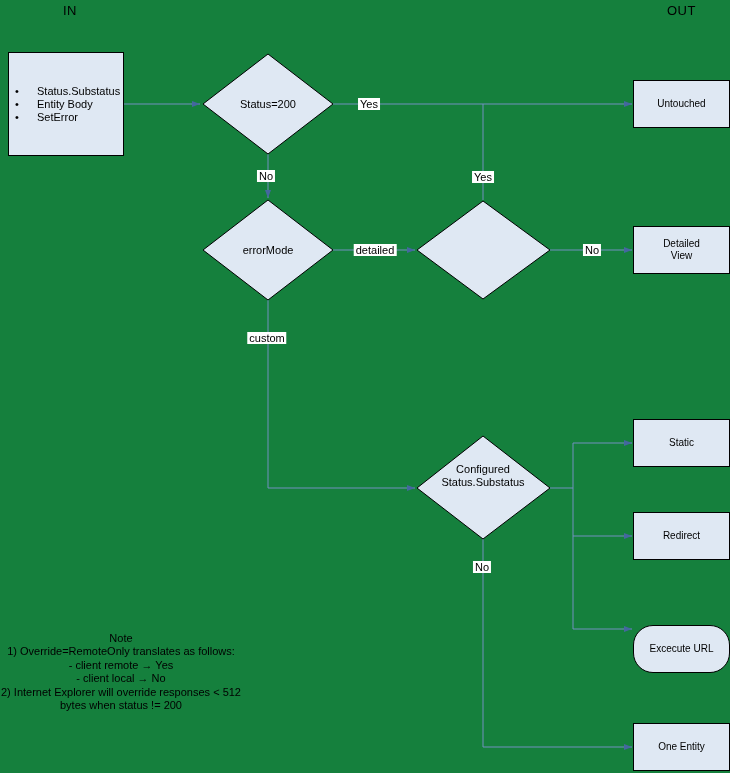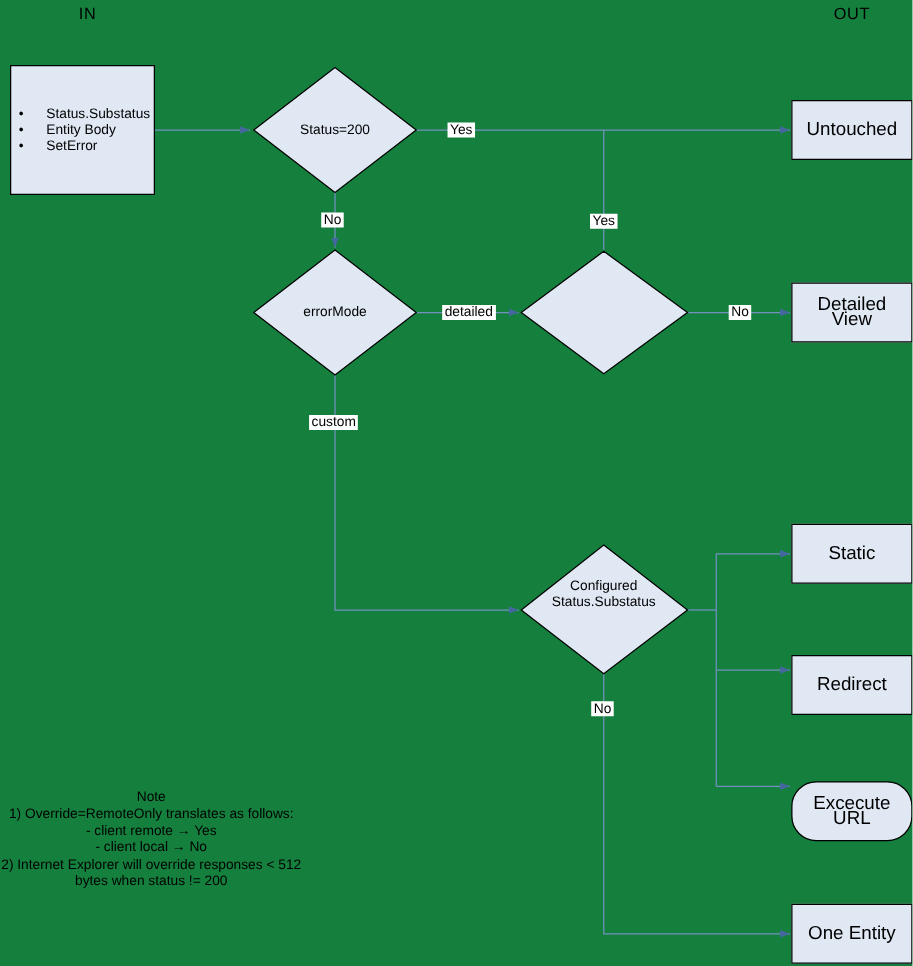--- a/index.html
+++ b/index.html
@@ -23,21 +23,21 @@
     font-size:11px;
   }
   .in-item { display:flex; line-height:13px; }
   .in-item .bullet { width:22px; padding-left:6px; font-size:11px; }
 
   
   .obox {
     position:absolute; left:633px; width:97px; height:48px;
     box-sizing:border-box; border:1px solid #000; background:#dfe8f3;
     display:flex; align-items:center; justify-content:center;
-    font-size:15px; text-align:center; line-height:12px;
+    font-size:10px; text-align:center; line-height:12px;
   }
 
   
   .dlabel {
     position:absolute; width:130px; text-align:center;
     font-size:11px; line-height:13px; white-space:pre-line;
   }
 
   
   .elabel {
@@ -123,21 +123,21 @@
   <div class="obox" style="top:80px;">
       <span class="ml">Untouched</span>
     </div>
   <div class="obox" style="top:226px;">
       <span class="ml">Detailed
 View</span>
     </div>
   <div class="obox" style="top:419px;">
       <span class="ml">Static</span>
     </div>
-  <div class="obox" style="top:524px;">
+  <div class="obox" style="top:512px;">
       <span class="ml">Redirect</span>
     </div>
   <div class="obox" style="top:625px;border-radius:20px;">
       <span class="ml">Excecute URL</span>
     </div>
   <div class="obox" style="top:723px;">
       <span class="ml">One Entity</span>
     </div>
 
   <div class="elabel" style="left:369px; top:104px;">Yes</div>

